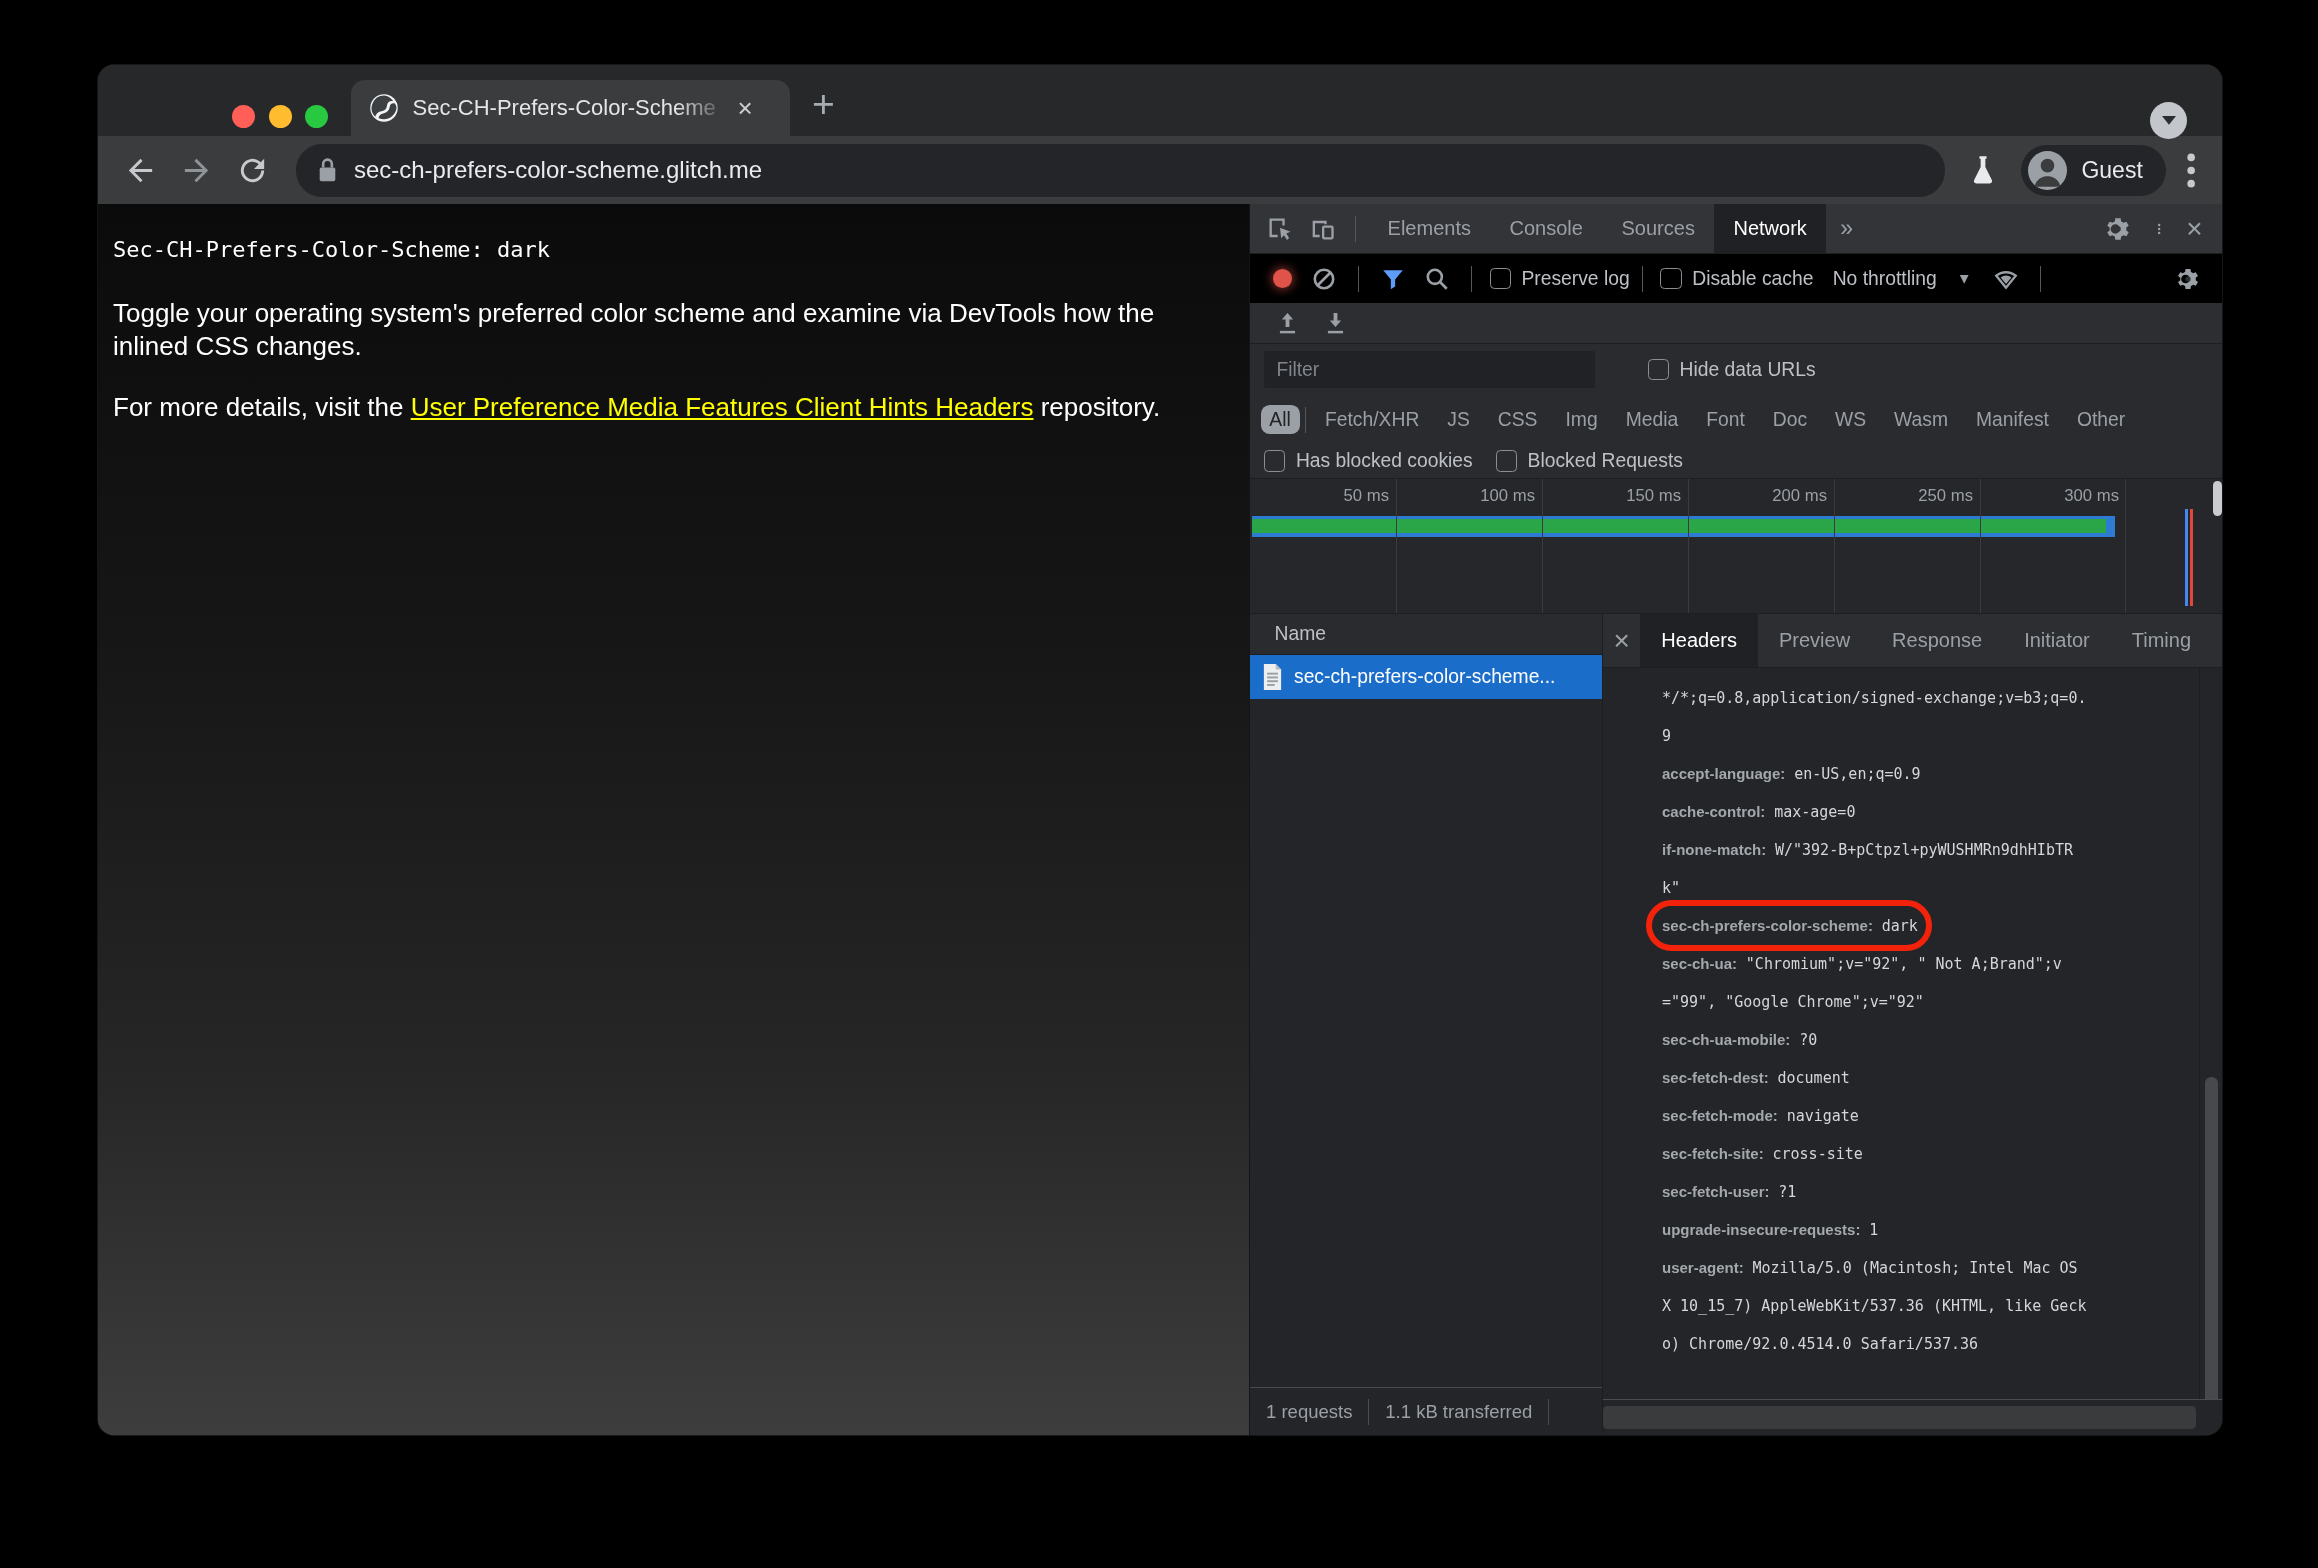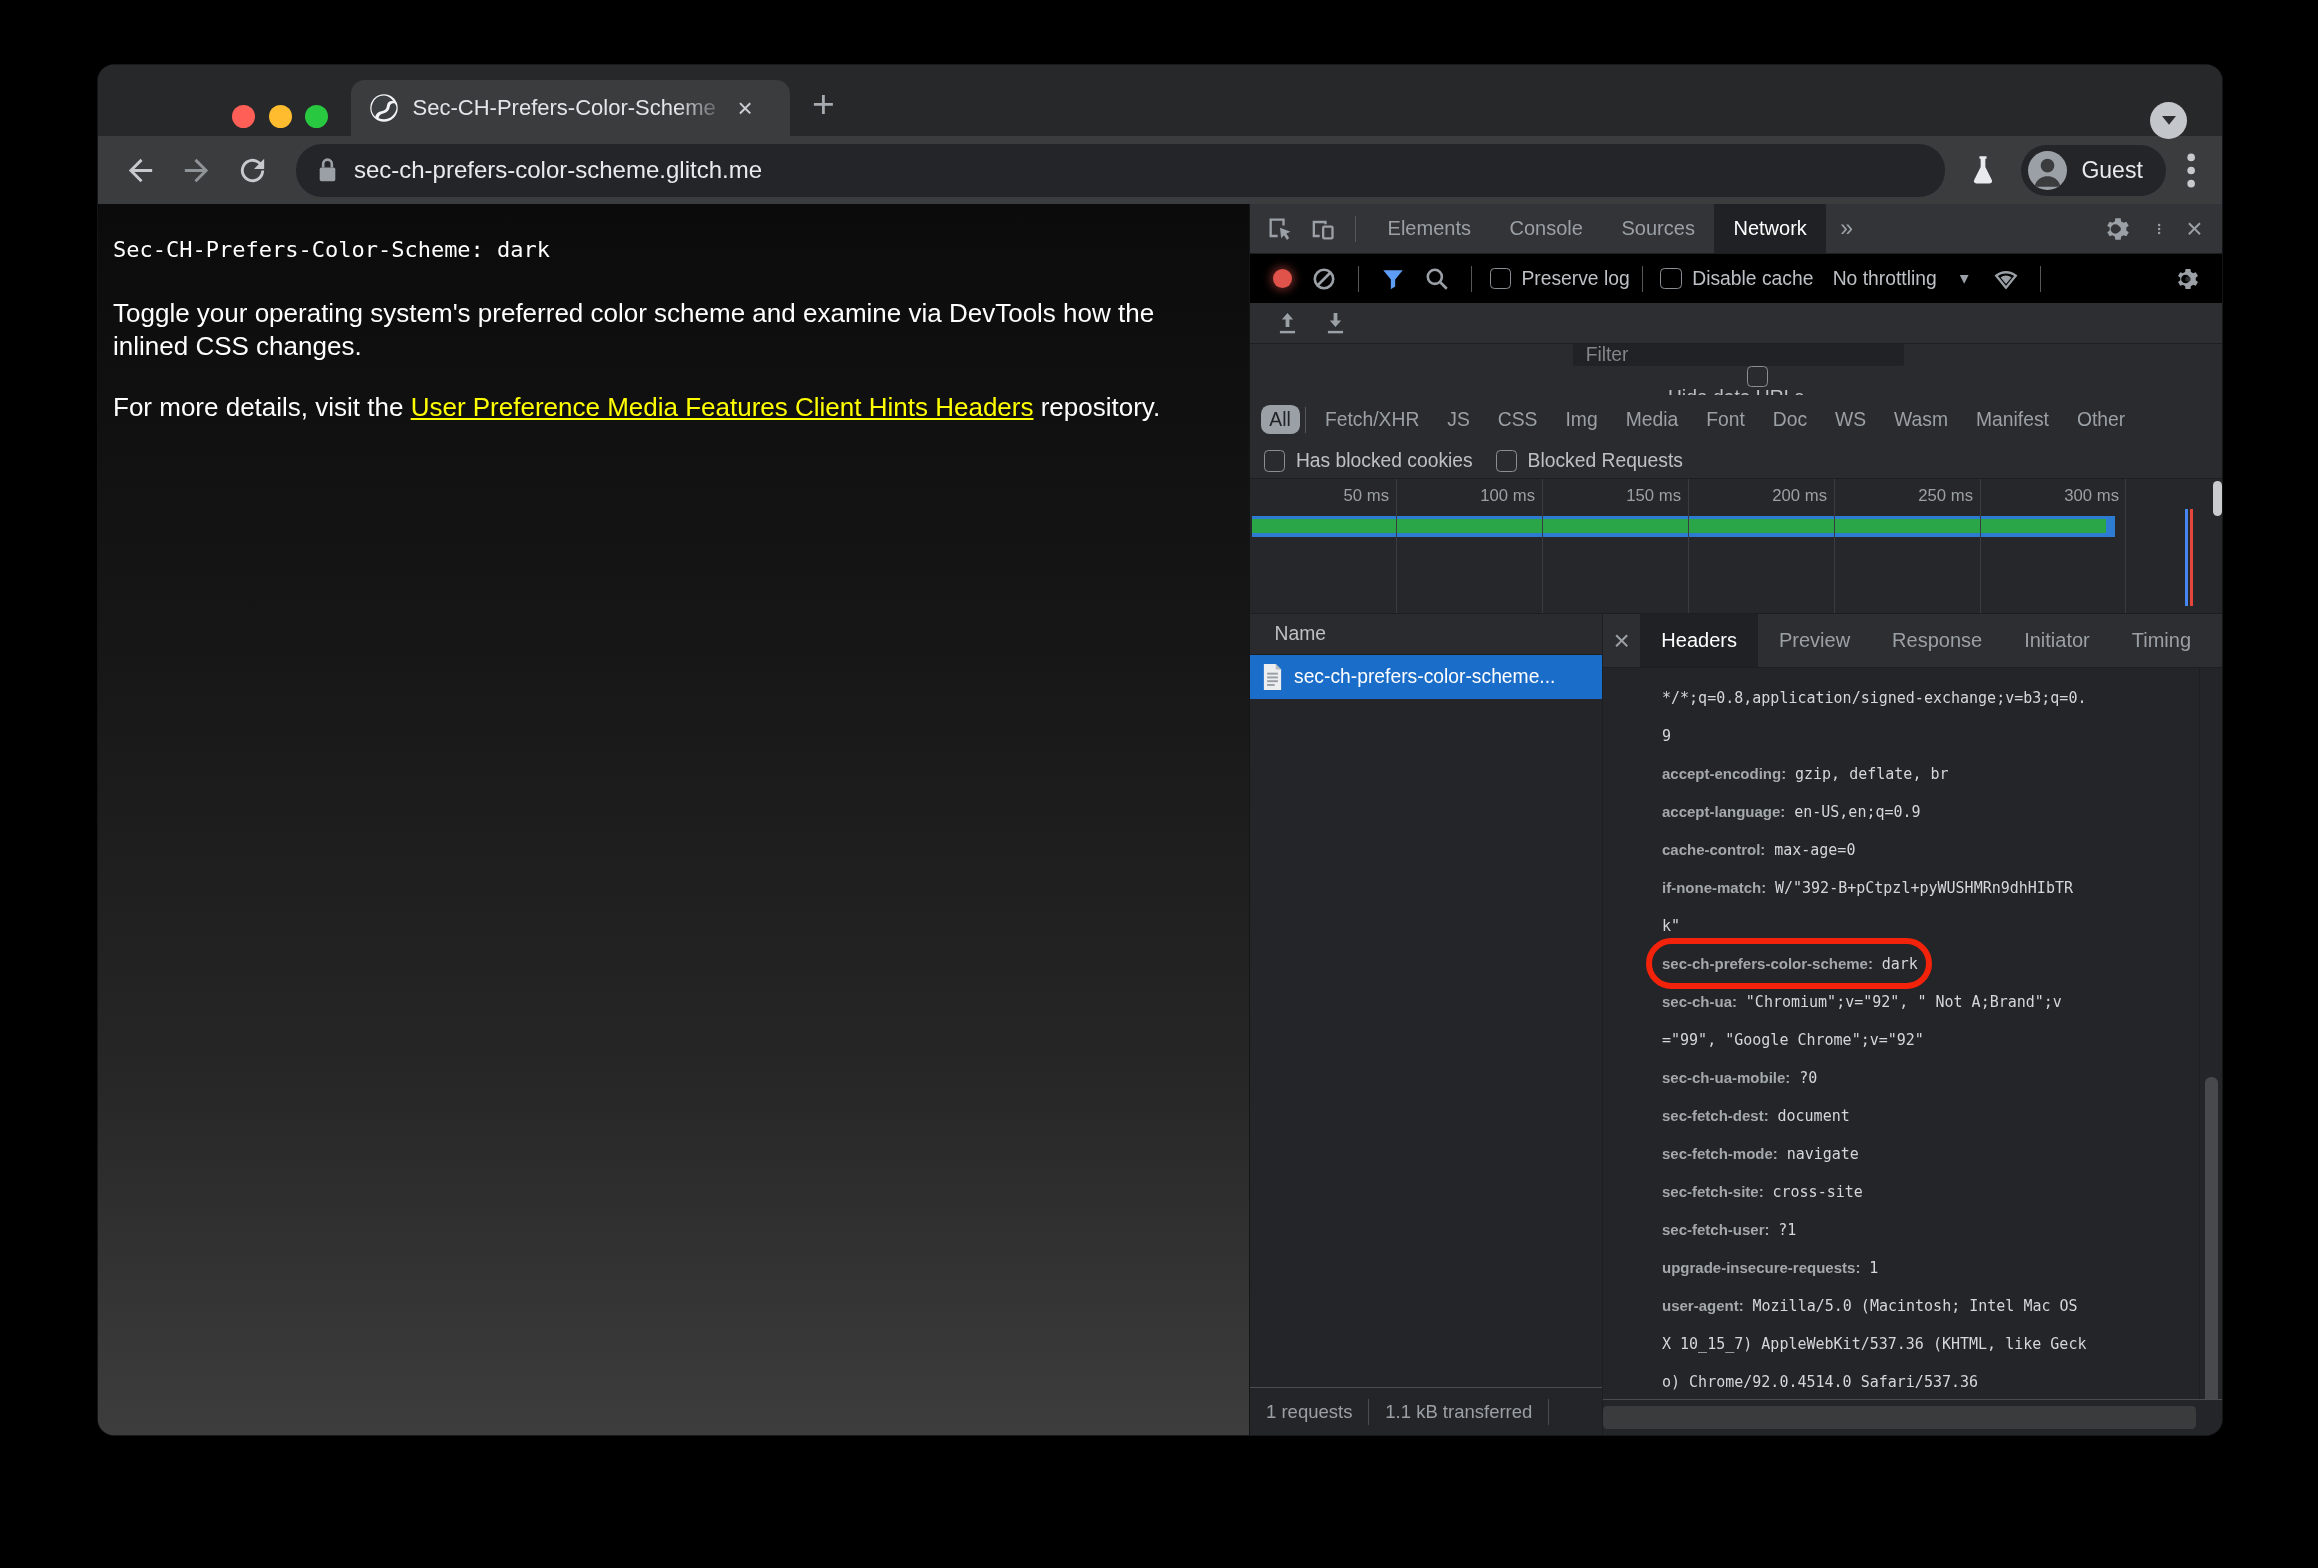--- a/index.html
+++ b/index.html
@@ -63,21 +63,21 @@
   .net-toolbar .icon.funnel{color:var(--filter_funnel_blue);}
   .cb{width:19.3px;height:19.3px;border:1.8px solid #8a8f94;border-radius:4.4px;margin:0 10.5px 0 5.3px;flex:0 0 auto;}
   .tb-label{font-size:19.3px;color:#bdc1c6;white-space:nowrap;}
   .throttle{display:flex;align-items:center;margin-left:19.3px;}
   .caret{font-size:17.6px;color:#9aa0a6;margin:0 16px 0 23px;}
   .net-toolbar .spacer{flex:1;}
 
   .har-row{height:41px;background:#2d2e31;border-bottom:0.9px solid #1d1e20;display:flex;align-items:center;padding:0 14px;}
   .har-row .icon{width:23px;height:24.6px;color:#9aa0a6;margin:0 12.3px;}
 
-  .filter-row{height:51px;background:#2a2b2e;display:flex;align-items:center;padding:0 8.8px;flex-direction:column;}
+  .filter-row{height:51px;background:#2a2b2e;display:flex;align-items:center;padding:0 8.8px;}
   .filter-input{width:306px;height:37px;background:#212225;border:none;outline:none;border-radius:1.8px;color:#bdc1c6;font-size:19.3px;padding:0 12.3px;font-family:"Liberation Sans",sans-serif;margin-left:5.3px;}
   .filter-input::placeholder{color:#80868c;}
   .filter-row .cb{margin-left:53px;}
 
   .pills-row{height:49px;background:#2a2b2e;display:flex;align-items:center;padding:0 10.5px;font-size:19.3px;}
   .pill{padding:3.5px 10.5px;margin-right:7px;color:#9aa0a6;white-space:nowrap;}
   .pill.active{background:var(--active_pill_bg);color:#222327;border-radius:8.8px;padding:3.5px 8.8px;margin-right:3.5px;}
   .pill-div{width:0.9px;height:26px;background:#55575b;margin:0 8.8px 0 1.8px;}
 
   .blocked-row{height:35px;background:#2a2b2e;border-bottom:0.9px solid #1d1e20;display:flex;align-items:center;padding:0 8.8px;}
@@ -343,21 +343,20 @@
                 <div class="pane-tab">Preview</div>
                 <div class="pane-tab">Response</div>
                 <div class="pane-tab">Initiator</div>
                 <div class="pane-tab">Timing</div>
               </div>
           </div>
           <div class="pane-content">
             <div id="hlines">
                 <div class="hline"><span class="hval">*/*;q=0.8,application/signed-exchange;v=b3;q=0.</span></div>
                 <div class="hline"><span class="hval">9</span></div>
-                <div class="hline"><span class="hname">accept-encoding:</span><span class="hval">gzip, deflate, br</span></div>
                 <div class="hline"><span class="hname">accept-language:</span><span class="hval">en-US,en;q=0.9</span></div>
                 <div class="hline"><span class="hname">cache-control:</span><span class="hval">max-age=0</span></div>
                 <div class="hline"><span class="hname">if-none-match:</span><span class="hval">W/"392-B+pCtpzl+pyWUSHMRn9dhHIbTR</span></div>
                 <div class="hline"><span class="hval">k"</span></div>
                 <div class="hline"><span class="circle-wrap"><span class="hname">sec-ch-prefers-color-scheme:</span><span class="hval">dark</span><span class="oval"></span></span></div>
                 <div class="hline"><span class="hname">sec-ch-ua:</span><span class="hval">"Chromium";v="92", " Not A;Brand";v</span></div>
                 <div class="hline"><span class="hval">="99", "Google Chrome";v="92"</span></div>
                 <div class="hline"><span class="hname">sec-ch-ua-mobile:</span><span class="hval">?0</span></div>
                 <div class="hline"><span class="hname">sec-fetch-dest:</span><span class="hval">document</span></div>
                 <div class="hline"><span class="hname">sec-fetch-mode:</span><span class="hval">navigate</span></div>

